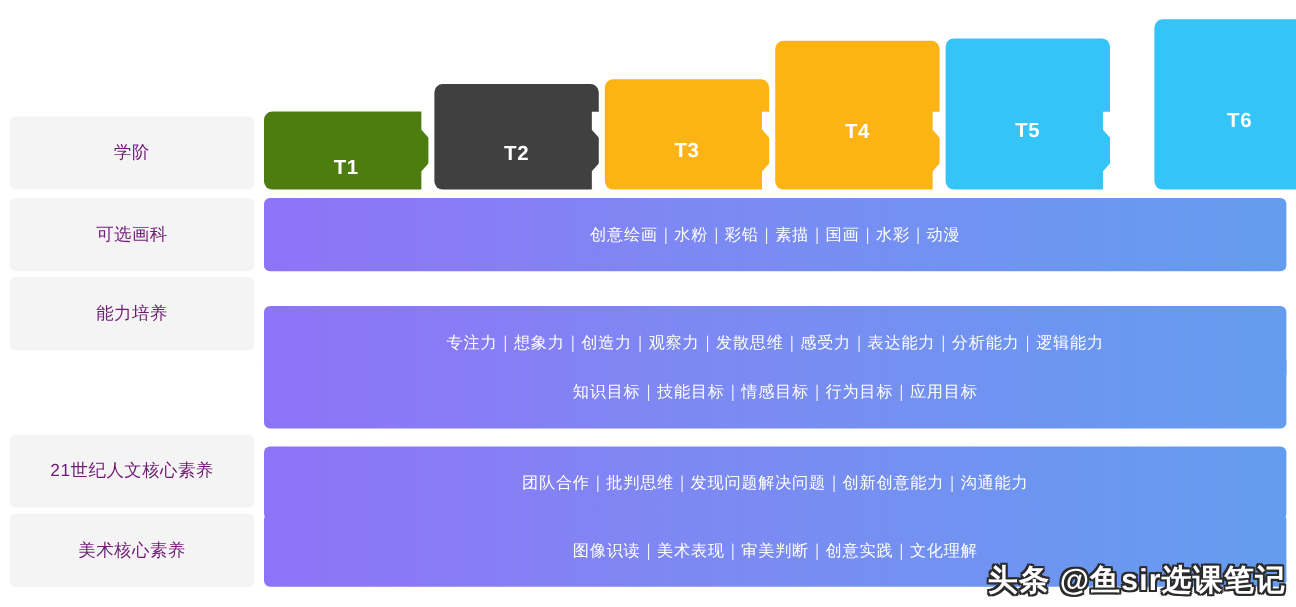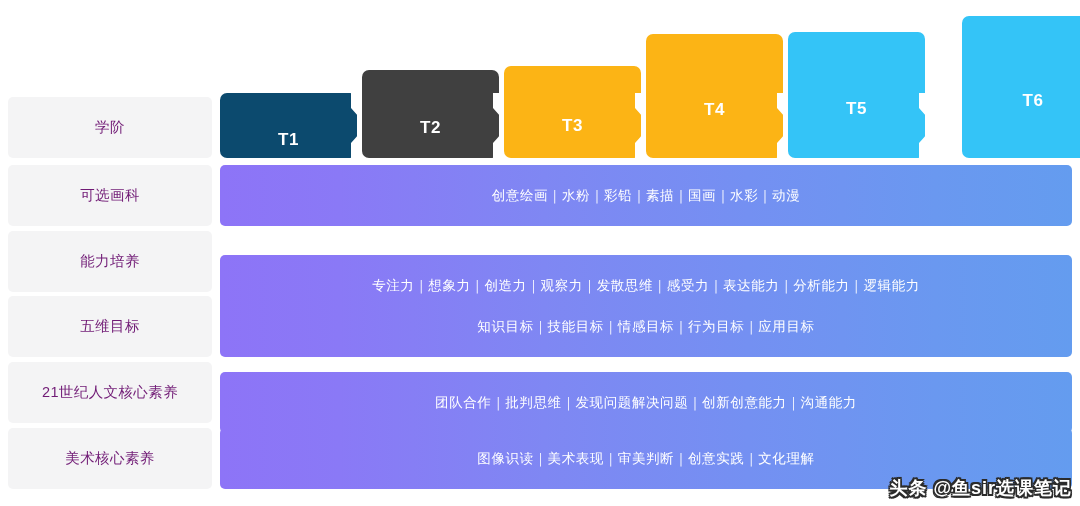--- a/index.html
+++ b/index.html
@@ -49,48 +49,47 @@
     box-sizing:border-box;
   }
   .bar-text{
     color:#ffffff;font-size:13.5px;letter-spacing:.6px;
     white-space:nowrap;text-align:left;
   }
 
   
   .watermark{
     position:absolute;right:8px;bottom:6px;
-    font-size:18px;font-weight:bold;color:#ffffff;
+    font-size:25px;font-weight:bold;color:#ffffff;
     letter-spacing:1px;white-space:nowrap;
     text-shadow:
       -1.6px -1.6px 0 #2b2b2b, 1.6px -1.6px 0 #2b2b2b,
       -1.6px  1.6px 0 #2b2b2b, 1.6px  1.6px 0 #2b2b2b,
       -1.6px 0 0 #2b2b2b, 1.6px 0 0 #2b2b2b,
       0 -1.6px 0 #2b2b2b, 0 1.6px 0 #2b2b2b;
   }
 </style>
 </head>
 <body>
 
 <div id="chart">
 
   <div class="label-col">
     <div class="label-cell" style="top:97px;height:61px;">学阶</div>
     <div class="label-cell" style="top:165px;height:61px;">可选画科</div>
     <div class="label-cell" style="top:231px;height:61px;">能力培养</div>
-    <div class="label-cell" style="top:296px;height:61px;">五维目标</div>
     <div class="label-cell" style="top:362px;height:61px;">21世纪人文核心素养</div>
     <div class="label-cell" style="top:428px;height:61px;">美术核心素养</div>
   </div>
 
   <div class="content-col">
 
     <div class="stair-row" style="top:0;height:158px;">
 
-      <div class="stair-block" style="left:0px;width:137px;height:65px;background:#0c4a6e;">
+      <div class="stair-block" style="left:0px;width:137px;height:65px;background:#4d7c0f;">
         <span class="tlabel">T1</span>
       </div>
       <div class="notch" style="left:131px;height:65px;">
         <svg viewBox="0 0 13 65" preserveAspectRatio="none">
             <path d="M0 65 L0 50 Q6 44 11 36 Q13 32.5 11 29 Q6 21 0 15 L0 0 L13 0 L13 65 Z" fill="#ffffff"></path>
           </svg>
       </div>
 
       <div class="stair-block" style="left:142px;width:137px;height:88px;background:#404040;">
         <span class="tlabel">T2</span>

